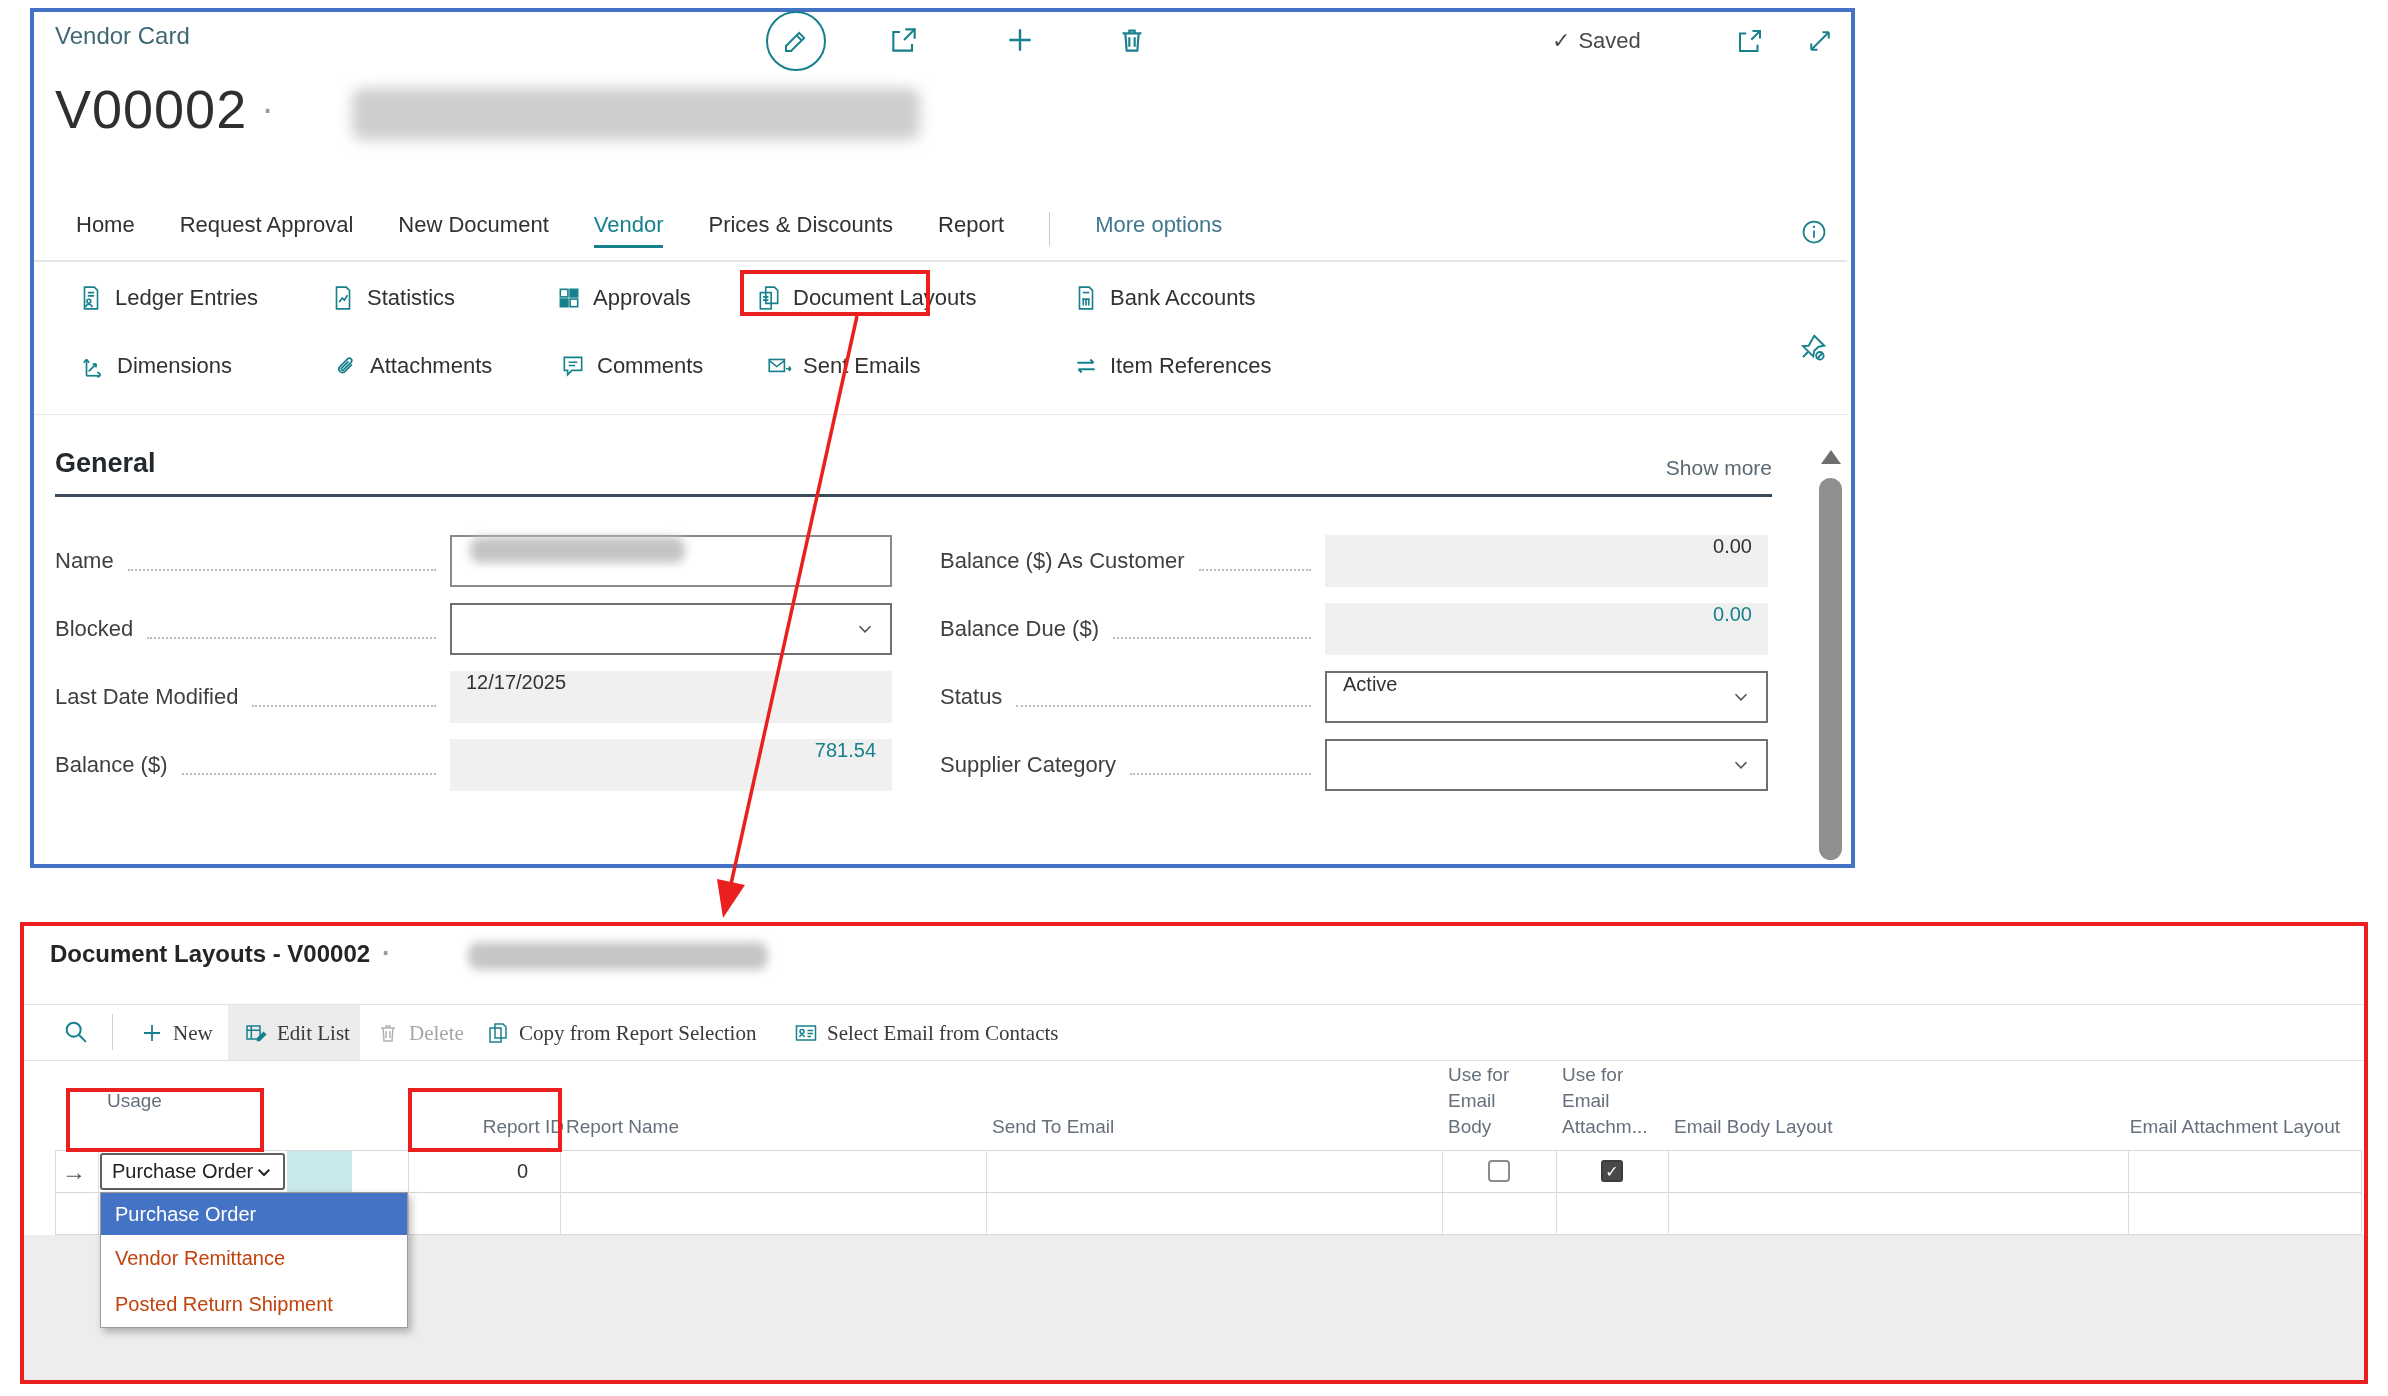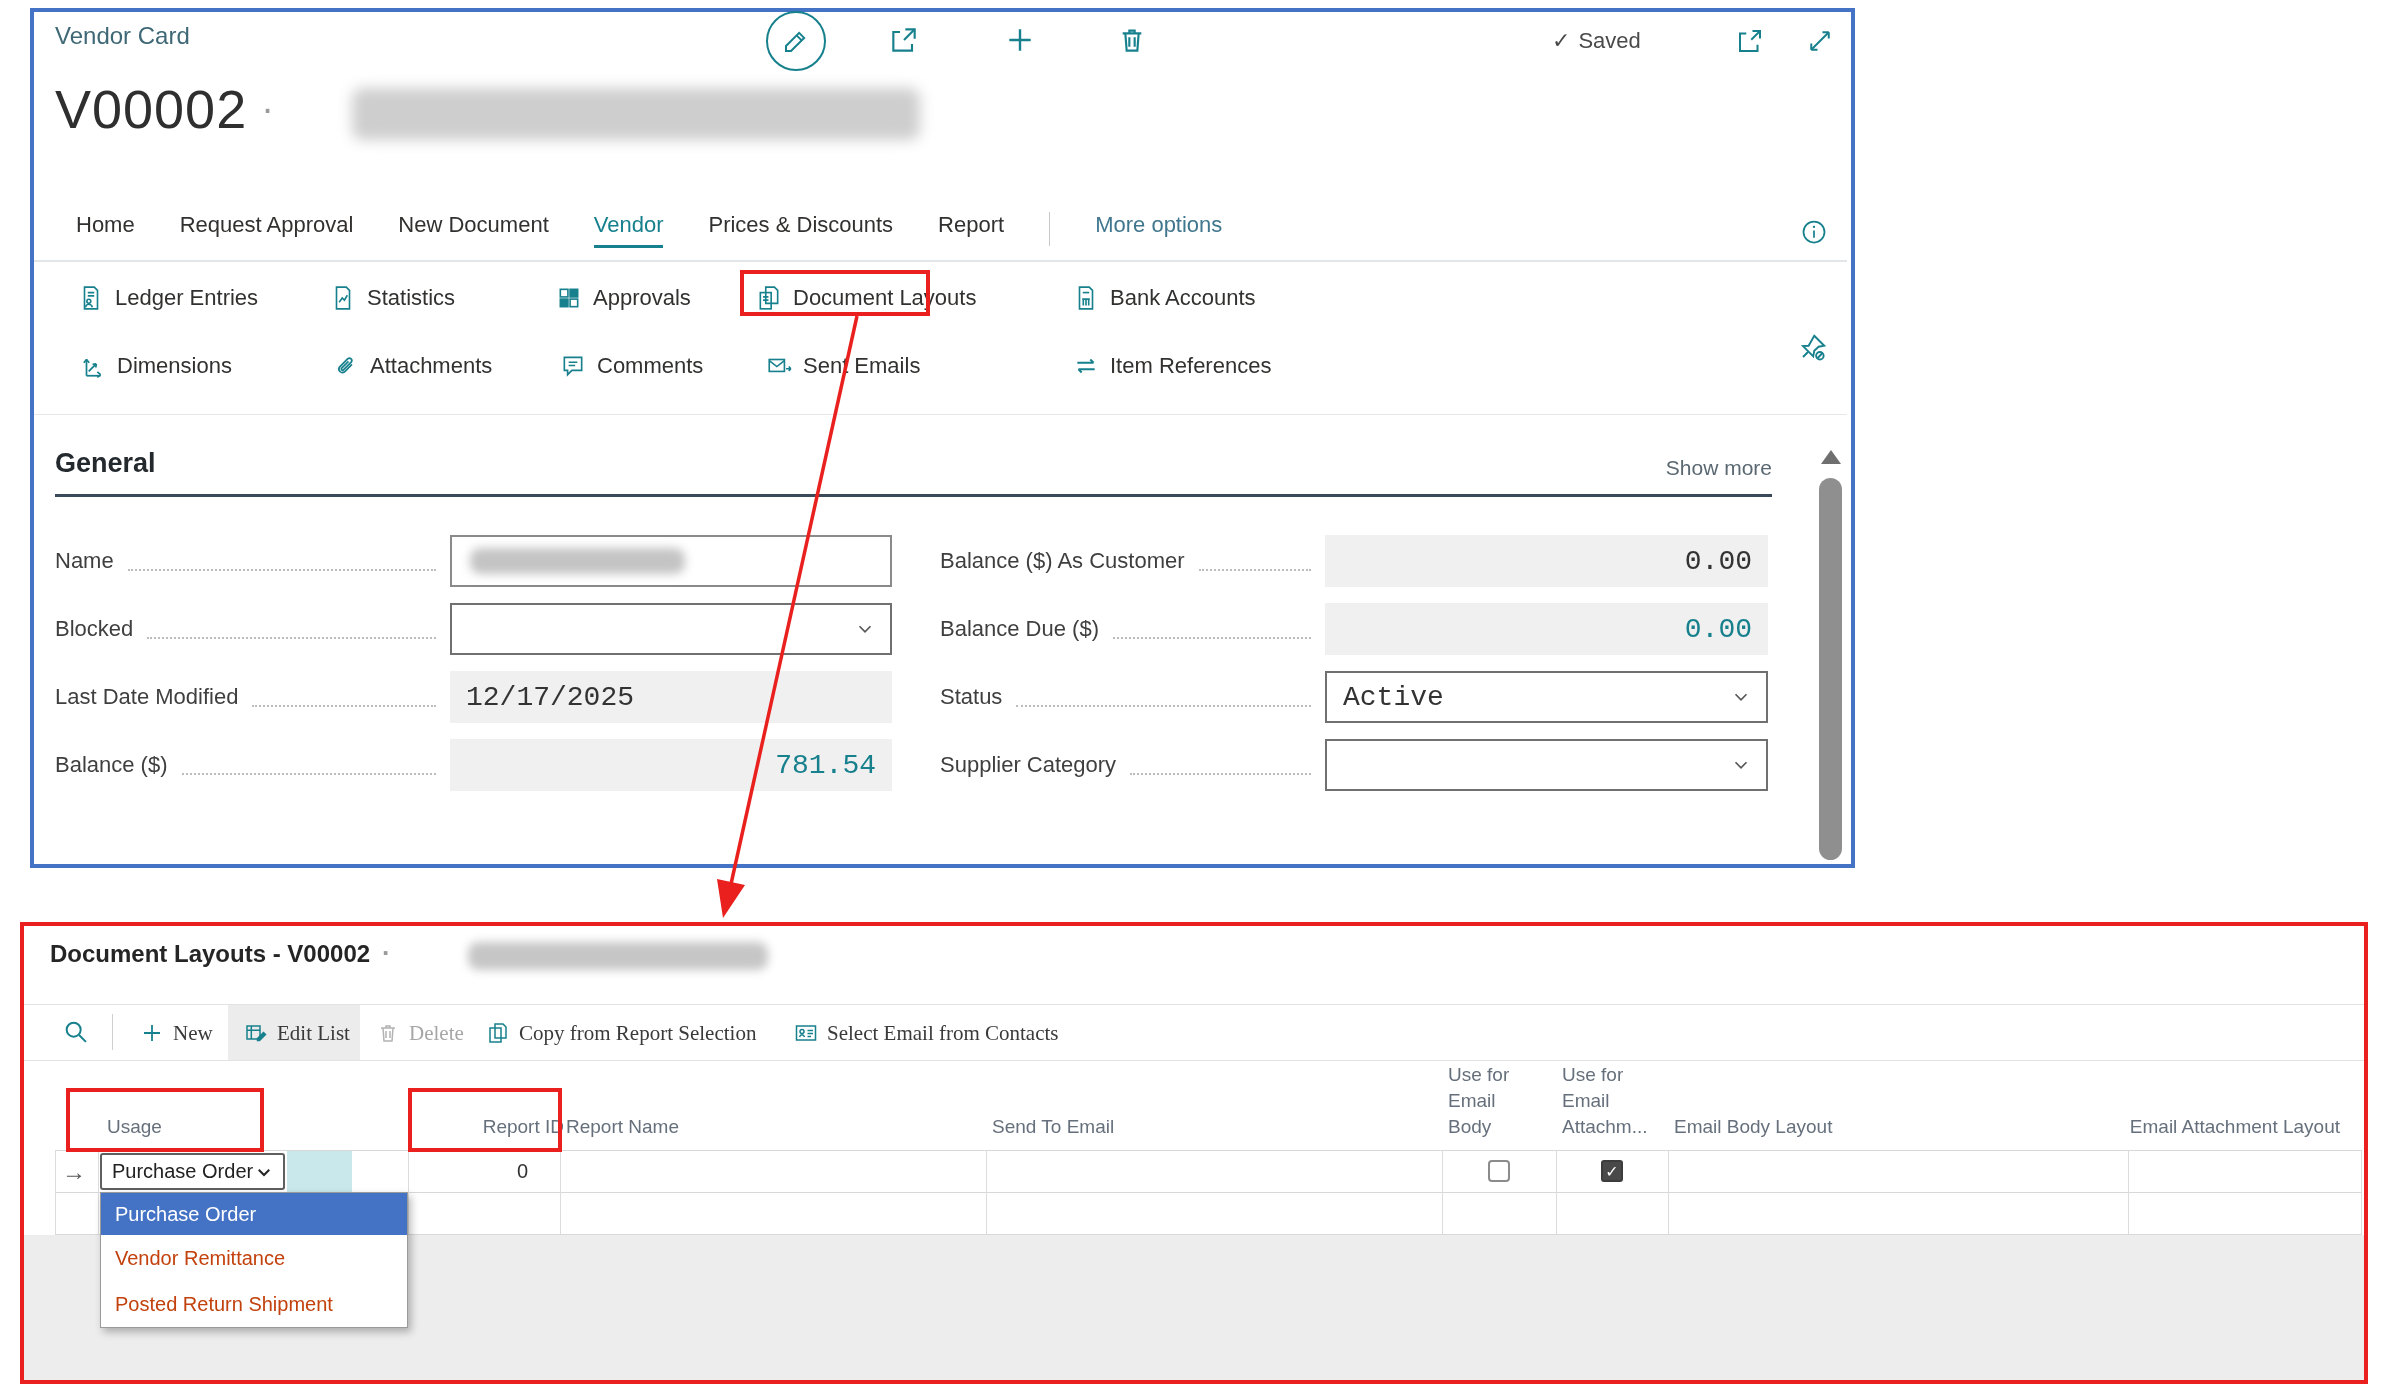--- a/index.html
+++ b/index.html
@@ -25,21 +25,21 @@
   .action svg{flex:0 0 auto;}
   .icon-teal{color:#17808d;}
   .sep-line{position:absolute;background:#e2e6e9;}
   
   .gen-heading{font-size:27px;font-weight:bold;color:#24292e;}
   .show-more{font-size:21px;color:#5a6872;}
   .gen-underline{position:absolute;background:#3b4a5a;height:3px;}
   .field{position:absolute;display:flex;align-items:center;height:52px;}
   .f-label{font-size:22px;color:#3f3f3f;flex:0 0 auto;}
   .leader{flex:1;border-bottom:2px dotted #bcbcbc;margin:0 14px;align-self:center;position:relative;top:8px;height:1px;}
-  .vbox{flex:0 0 auto;height:52px;box-sizing:border-box;display:flex;align-items:center;font-size:28px;position:relative;font-family:Liberation Mono, monospace;}
+  .vbox{flex:0 0 auto;height:52px;box-sizing:border-box;display:flex;align-items:flex-start;font-size:20px;position:relative;}
   .vbox.inputw{background:#fff;border:2px solid #8a8a8a;}
   .vbox.selectw{background:#fff;border:2px solid #707070;}
   .vbox.ro{background:#f0f0f0;border:none;}
   .vbox .vtext{padding:0 16px;flex:1;}
   .vbox .num{text-align:right;}
   .vbox .teal-num{color:#17808d;}
   .chev{position:absolute;right:14px;top:50%;transform:translateY(-50%);}
   
   .sb-thumb{position:absolute;background:#8f8f8f;border-radius:12px;}
   .sb-tri{position:absolute;width:0;height:0;border-left:10px solid transparent;border-right:10px solid transparent;border-bottom:14px solid #6f6f6f;}
@@ -351,21 +351,21 @@
   <div class="tb-item" style="left:794px;top:1016px;">
     <svg width="24" height="24" viewBox="0 0 24 24" class="icon-teal" fill="none" stroke="currentColor" stroke-width="1.5">
         <rect x="2.5" y="5" width="19" height="14"></rect>
         <circle cx="8" cy="10.5" r="2"></circle>
         <path d="M5.5 16c.5-1.5 1.6-2.2 2.5-2.2s2 .7 2.5 2.2"></path>
         <path d="M13.5 9.5h5.5M13.5 12.5h5.5M13.5 15.5h3.5"></path>
       </svg>
     <span>Select Email from Contacts</span>
   </div>
 
-  <div class="col-h" style="left:107px;top:1114px;">Usage</div>
+  <div class="col-h" style="left:107px;top:1088px;">Usage</div>
   <div class="col-h" style="left:408px;top:1114px;width:120px;text-align:right;margin-left:36px;">Report ID</div>
   <div class="col-h" style="left:566px;top:1114px;">Report Name</div>
   <div class="col-h" style="left:992px;top:1114px;">Send To Email</div>
   <div class="col-h" style="left:1448px;top:1062px;width:80px;">Use for Email Body</div>
   <div class="col-h" style="left:1562px;top:1062px;width:95px;">Use for Email Attachm...</div>
   <div class="col-h" style="left:1674px;top:1114px;">Email Body Layout</div>
   <div class="col-h" style="left:2100px;top:1114px;width:240px;text-align:right;">Email Attachment Layout</div>
 
   <div class="grid-h" style="left:55px;top:1150px;width:2307px;"></div>
   <div class="grid-h" style="left:55px;top:1192px;width:2307px;"></div>

